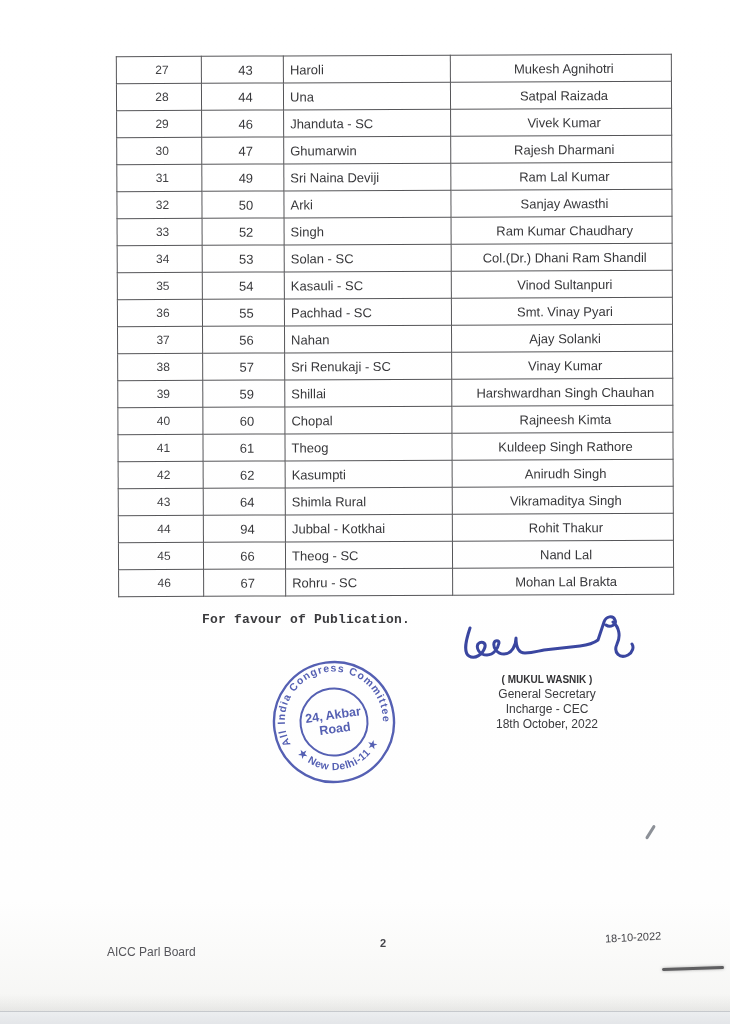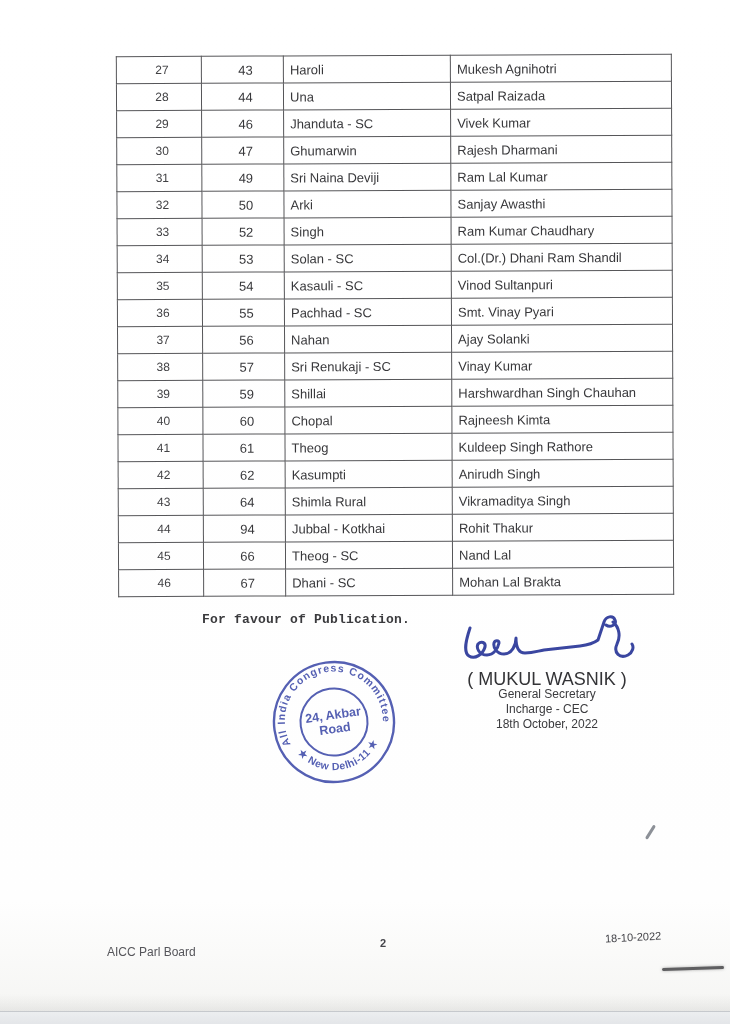--- a/index.html
+++ b/index.html
@@ -17,21 +17,21 @@
     transform:rotate(-0.25deg);
     color:#38383b;font-size:13px;
   }
   table.candidates td{
     border:1px solid #565659;height:26px;padding:0 0 0 6px;
     vertical-align:middle;white-space:nowrap;overflow:hidden;
   }
   td.c1{width:78px;text-align:center;padding:0;font-size:12px;color:#414144;margin-top:8px;}
   td.c2{width:75px;text-align:center;padding:0;}
   td.c3{width:160px;}
-  td.c4{width:214px;}
+  td.c4{width:214px;text-align:center;}
 
   
   .pub-note{
     position:absolute;left:202px;top:612px;
     font-size:13px;font-weight:bold;color:#3a3a3d;letter-spacing:.2px;font-family:Liberation Mono, monospace;
   }
 
   
   .stamp{
     position:absolute;left:264px;top:652px;width:140px;height:140px;
@@ -44,21 +44,21 @@
   .stamp .arc-text{font-size:10.5px;letter-spacing:.6px;}
   .stamp .arc-text-bottom{font-size:10.5px;letter-spacing:.4px;}
   .stamp .center-text{font-size:12.5px;text-anchor:middle;}
 
   
   .signature-svg{position:absolute;left:460px;top:612px;width:190px;height:62px;}
   .sig-block{
     position:absolute;left:462px;top:672px;width:170px;text-align:center;
     color:#3b3b3e;font-size:12px;line-height:15px;
   }
-  .sig-name{font-weight:normal;font-size:18px;color:#333336;}
+  .sig-name{font-weight:bold;font-size:10px;color:#333336;}
 
   
   .pen-slash{
     position:absolute;left:649px;top:824px;width:2.5px;height:16px;
     background:#787d85;border-radius:2px;transform:rotate(32deg);opacity:.85;
   }
   .scan-line{
     position:absolute;left:662px;top:967px;width:62px;height:3px;
     background:#5f5f61;border-radius:2px;transform:rotate(-2deg);
     box-shadow:0 0 3px rgba(90,90,90,.5);
@@ -197,21 +197,21 @@
     </tr>
         <tr>
       <td class="c1">45</td>
       <td class="c2">66</td>
       <td class="c3">Theog - SC</td>
       <td class="c4">Nand Lal</td>
     </tr>
         <tr>
       <td class="c1">46</td>
       <td class="c2">67</td>
-      <td class="c3">Dhani - SC</td>
+      <td class="c3">Rohru - SC</td>
       <td class="c4">Mohan Lal Brakta</td>
     </tr>
       </tbody>
   </table>
 
   <div class="pub-note">For favour of Publication.</div>
 
   <svg class="stamp" viewBox="0 0 140 140">
     <defs>
       <path id="arcTop" d="M 25 88 A 49 49 0 1 1 115 88"></path>

